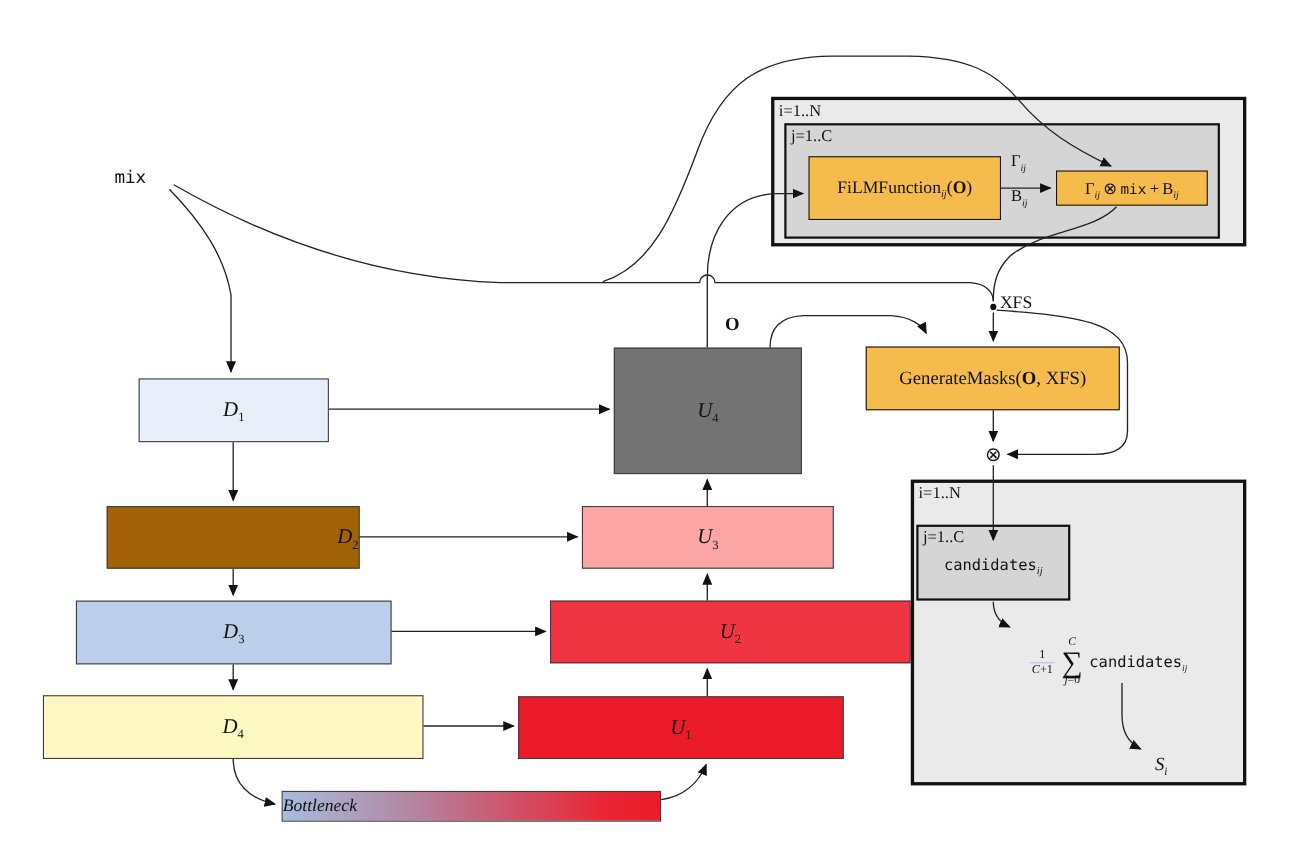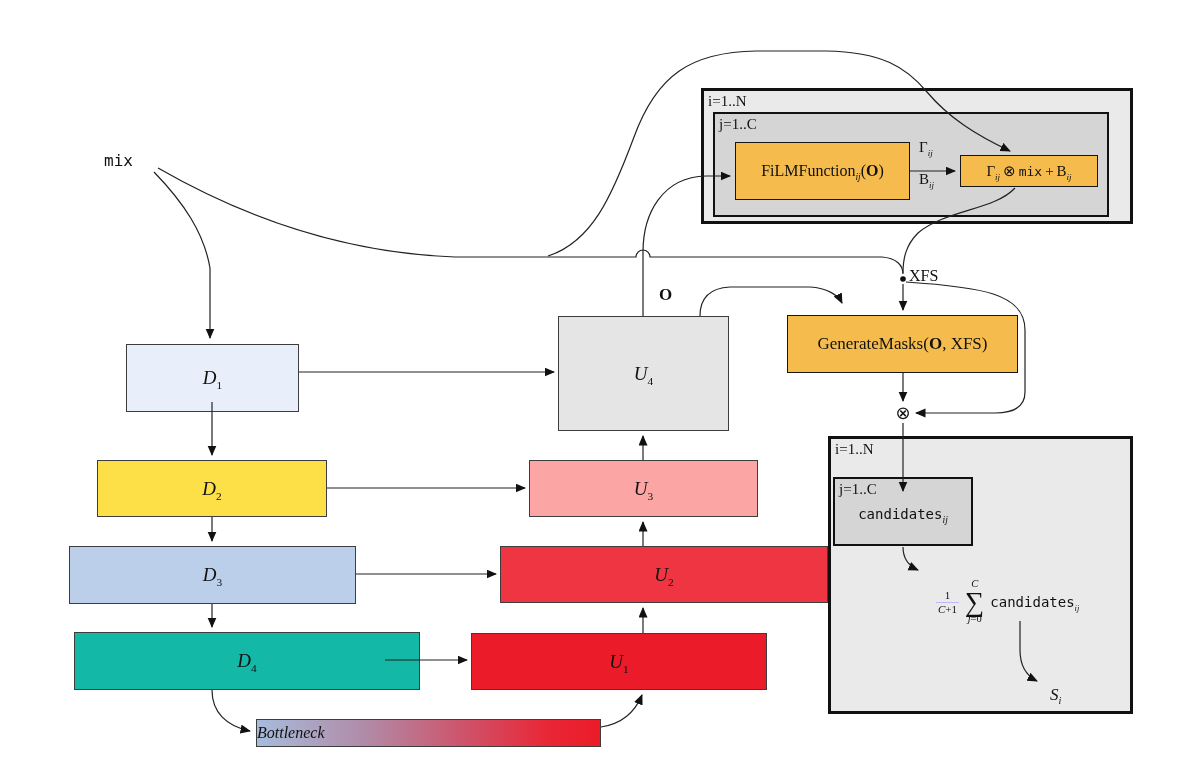--- a/index.html
+++ b/index.html
@@ -33,34 +33,34 @@
   .mono-c{font-family:"DejaVu Sans Mono",monospace;font-size:14px;}
   .svg-overlay{position:absolute;left:0;top:0;pointer-events:none;}
 </style>
 </head>
 <body>
 
 <div class="canvas">
 
   <div class="lbl mono" style="left:104px;top:151px;font-size:16px;">mix</div>
 
-  <div class="blk" style="left:126px;top:344px;width:173px;height:68px;background:#E9EFFA;">
+  <div class="blk" style="left:126px;top:344px;width:173px;height:58px;background:#E9EFFA;">
     <span class="vl"><i>D</i><sub class="rm">1</sub></span>
   </div>
-  <div class="blk" style="left:97px;top:460px;width:230px;height:57px;background:#fde047;">
+  <div class="blk" style="left:97px;top:460px;width:230px;height:57px;background:#a16207;justify-content:flex-end;">
     <span class="vl"><i>D</i><sub class="rm">2</sub></span>
   </div>
   <div class="blk" style="left:69px;top:546px;width:287px;height:58px;background:#BCCFEA;text-align:center;">
     <span class="vl"><i>D</i><sub class="rm">3</sub></span>
   </div>
-  <div class="blk" style="left:39px;top:632px;width:346px;height:58px;background:#14b8a6;margin-left:35px;">
+  <div class="blk" style="left:39px;top:632px;width:346px;height:58px;background:#fef9c3;">
     <span class="vl"><i>D</i><sub class="rm">4</sub></span>
   </div>
 
-  <div class="blk" style="left:558px;top:316px;width:171px;height:115px;background:#e5e5e5;">
+  <div class="blk" style="left:558px;top:316px;width:171px;height:115px;background:#737373;">
     <span class="vl"><i>U</i><sub class="rm">4</sub></span>
   </div>
   <div class="blk" style="left:529px;top:460px;width:229px;height:57px;background:#fca5a5;">
     <span class="vl"><i>U</i><sub class="rm">3</sub></span>
   </div>
   <div class="blk" style="left:500px;top:546px;width:328px;height:57px;background:#F03542;">
     <span class="vl"><i>U</i><sub class="rm">2</sub></span>
   </div>
   <div class="blk" style="left:471px;top:633px;width:296px;height:57px;background:#EC1B29;">
     <span class="vl"><i>U</i><sub class="rm">1</sub></span>

